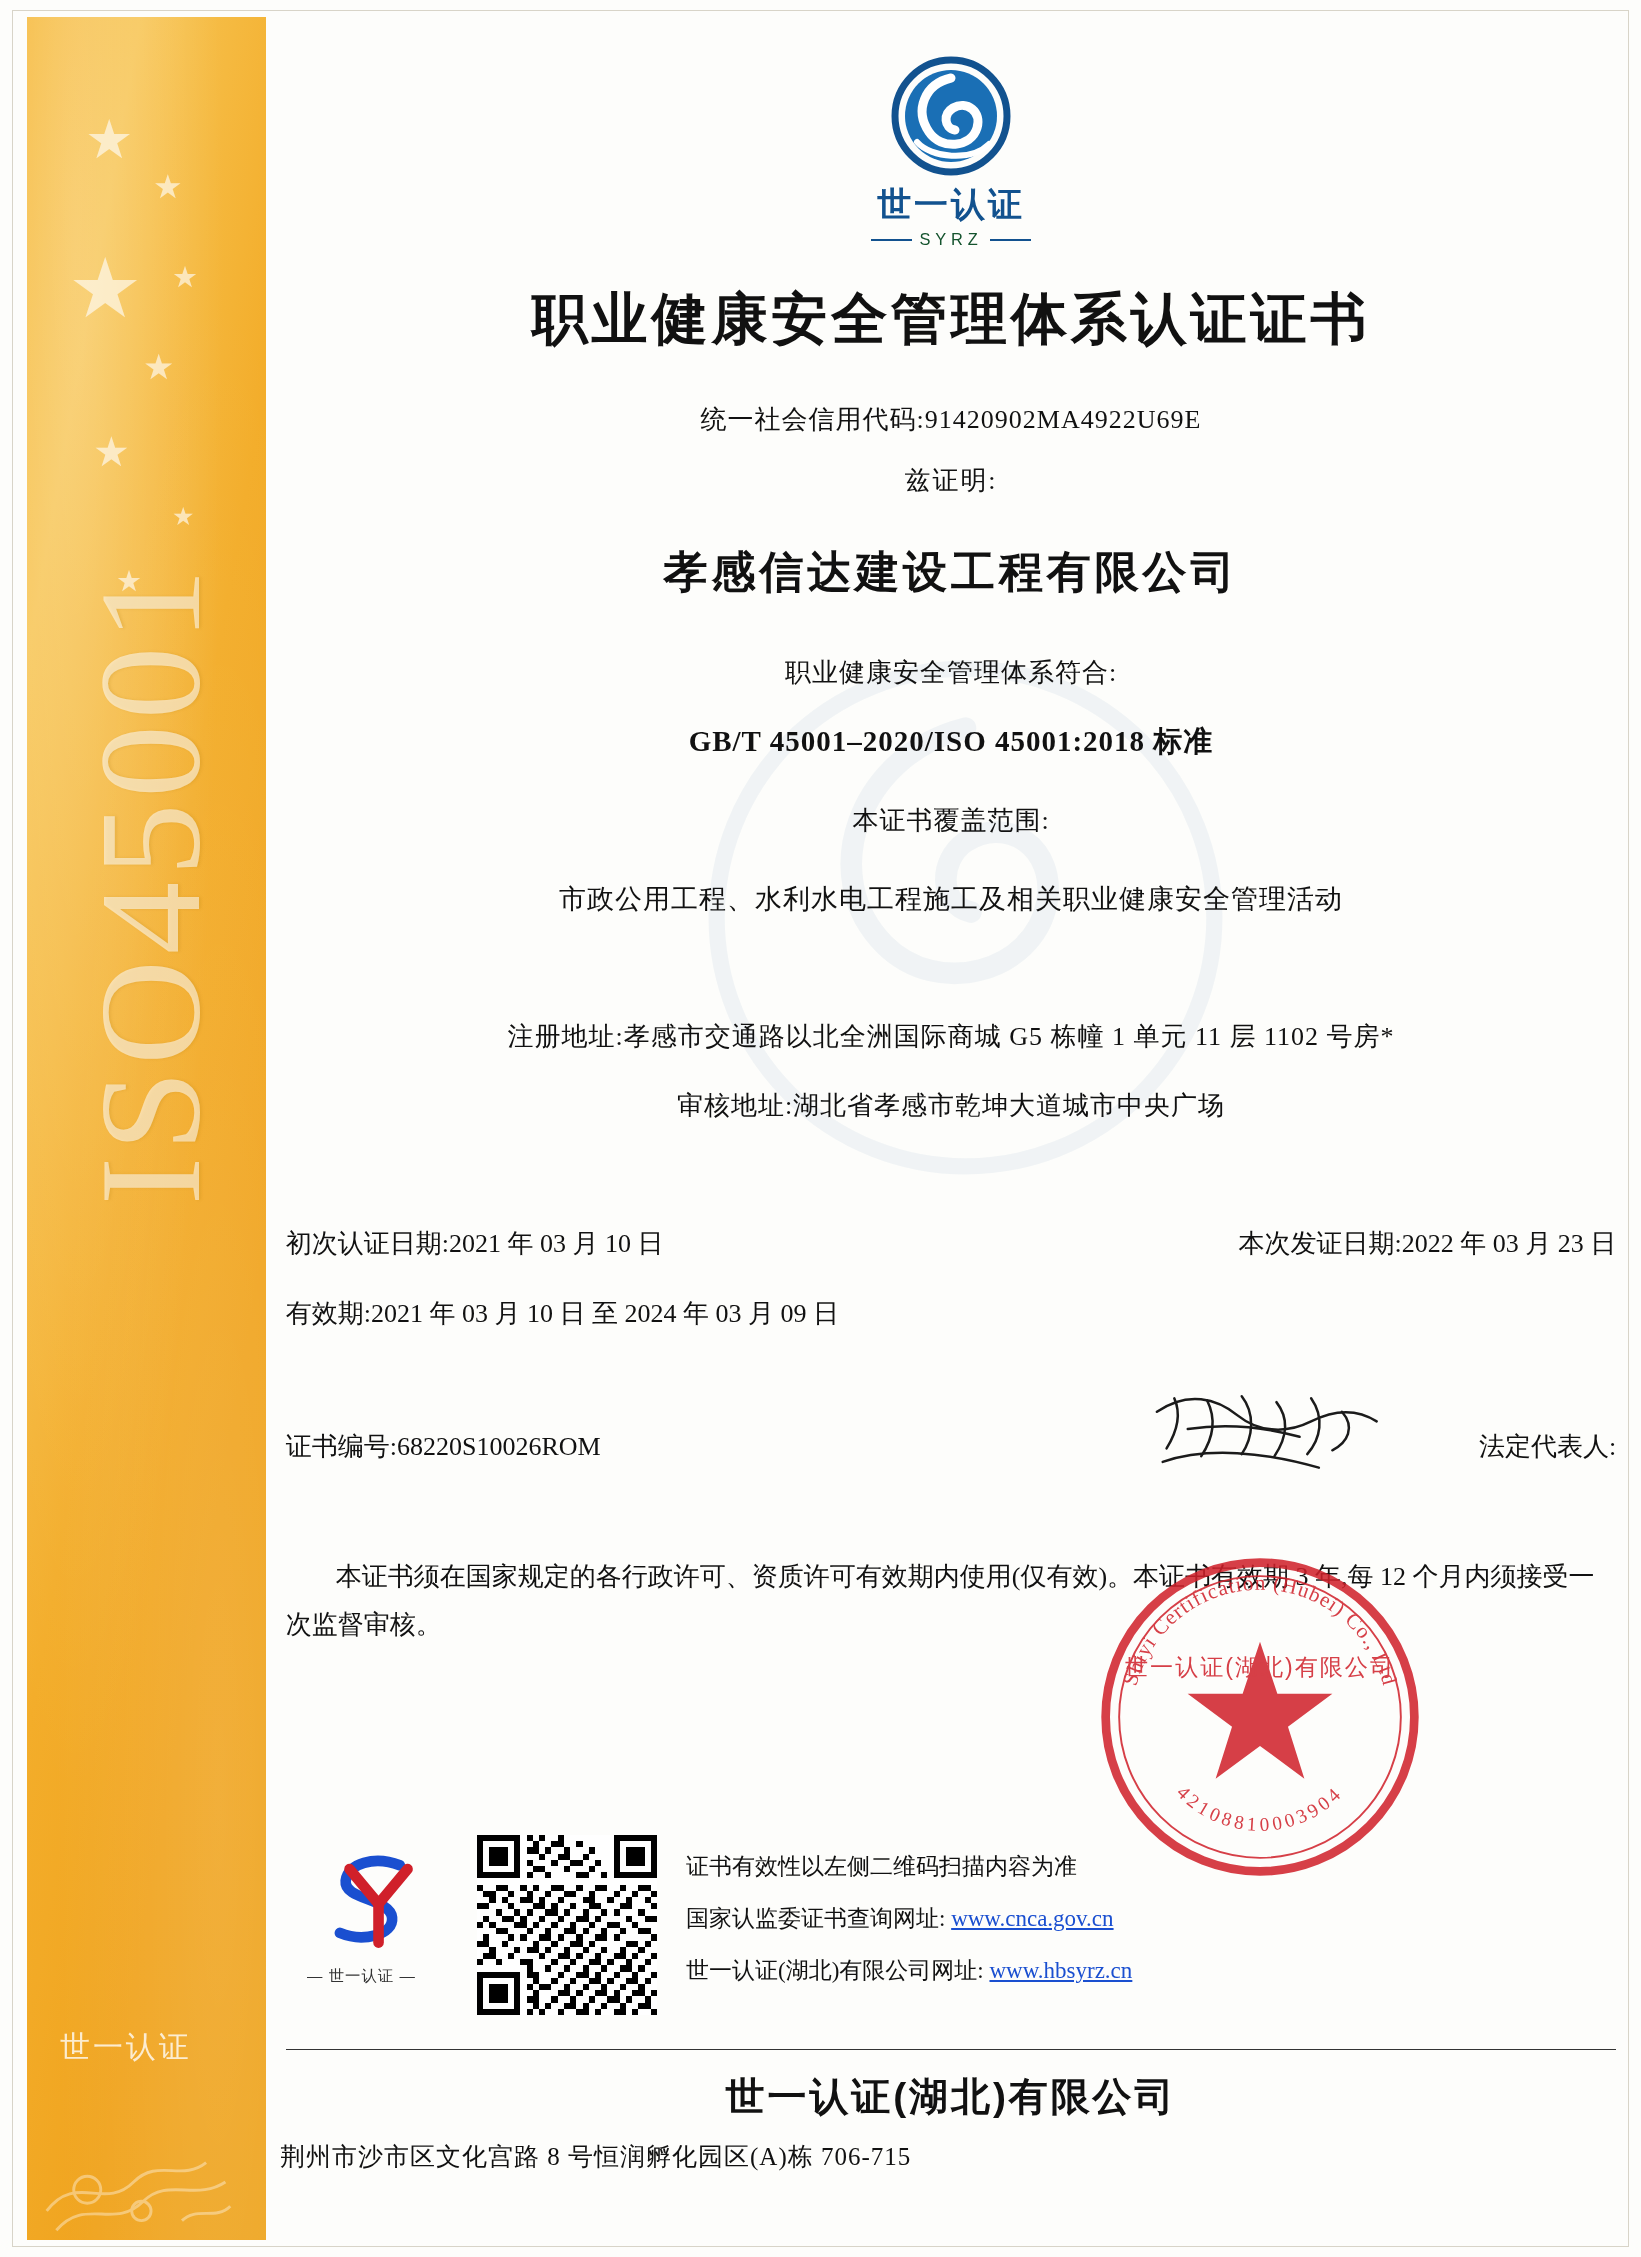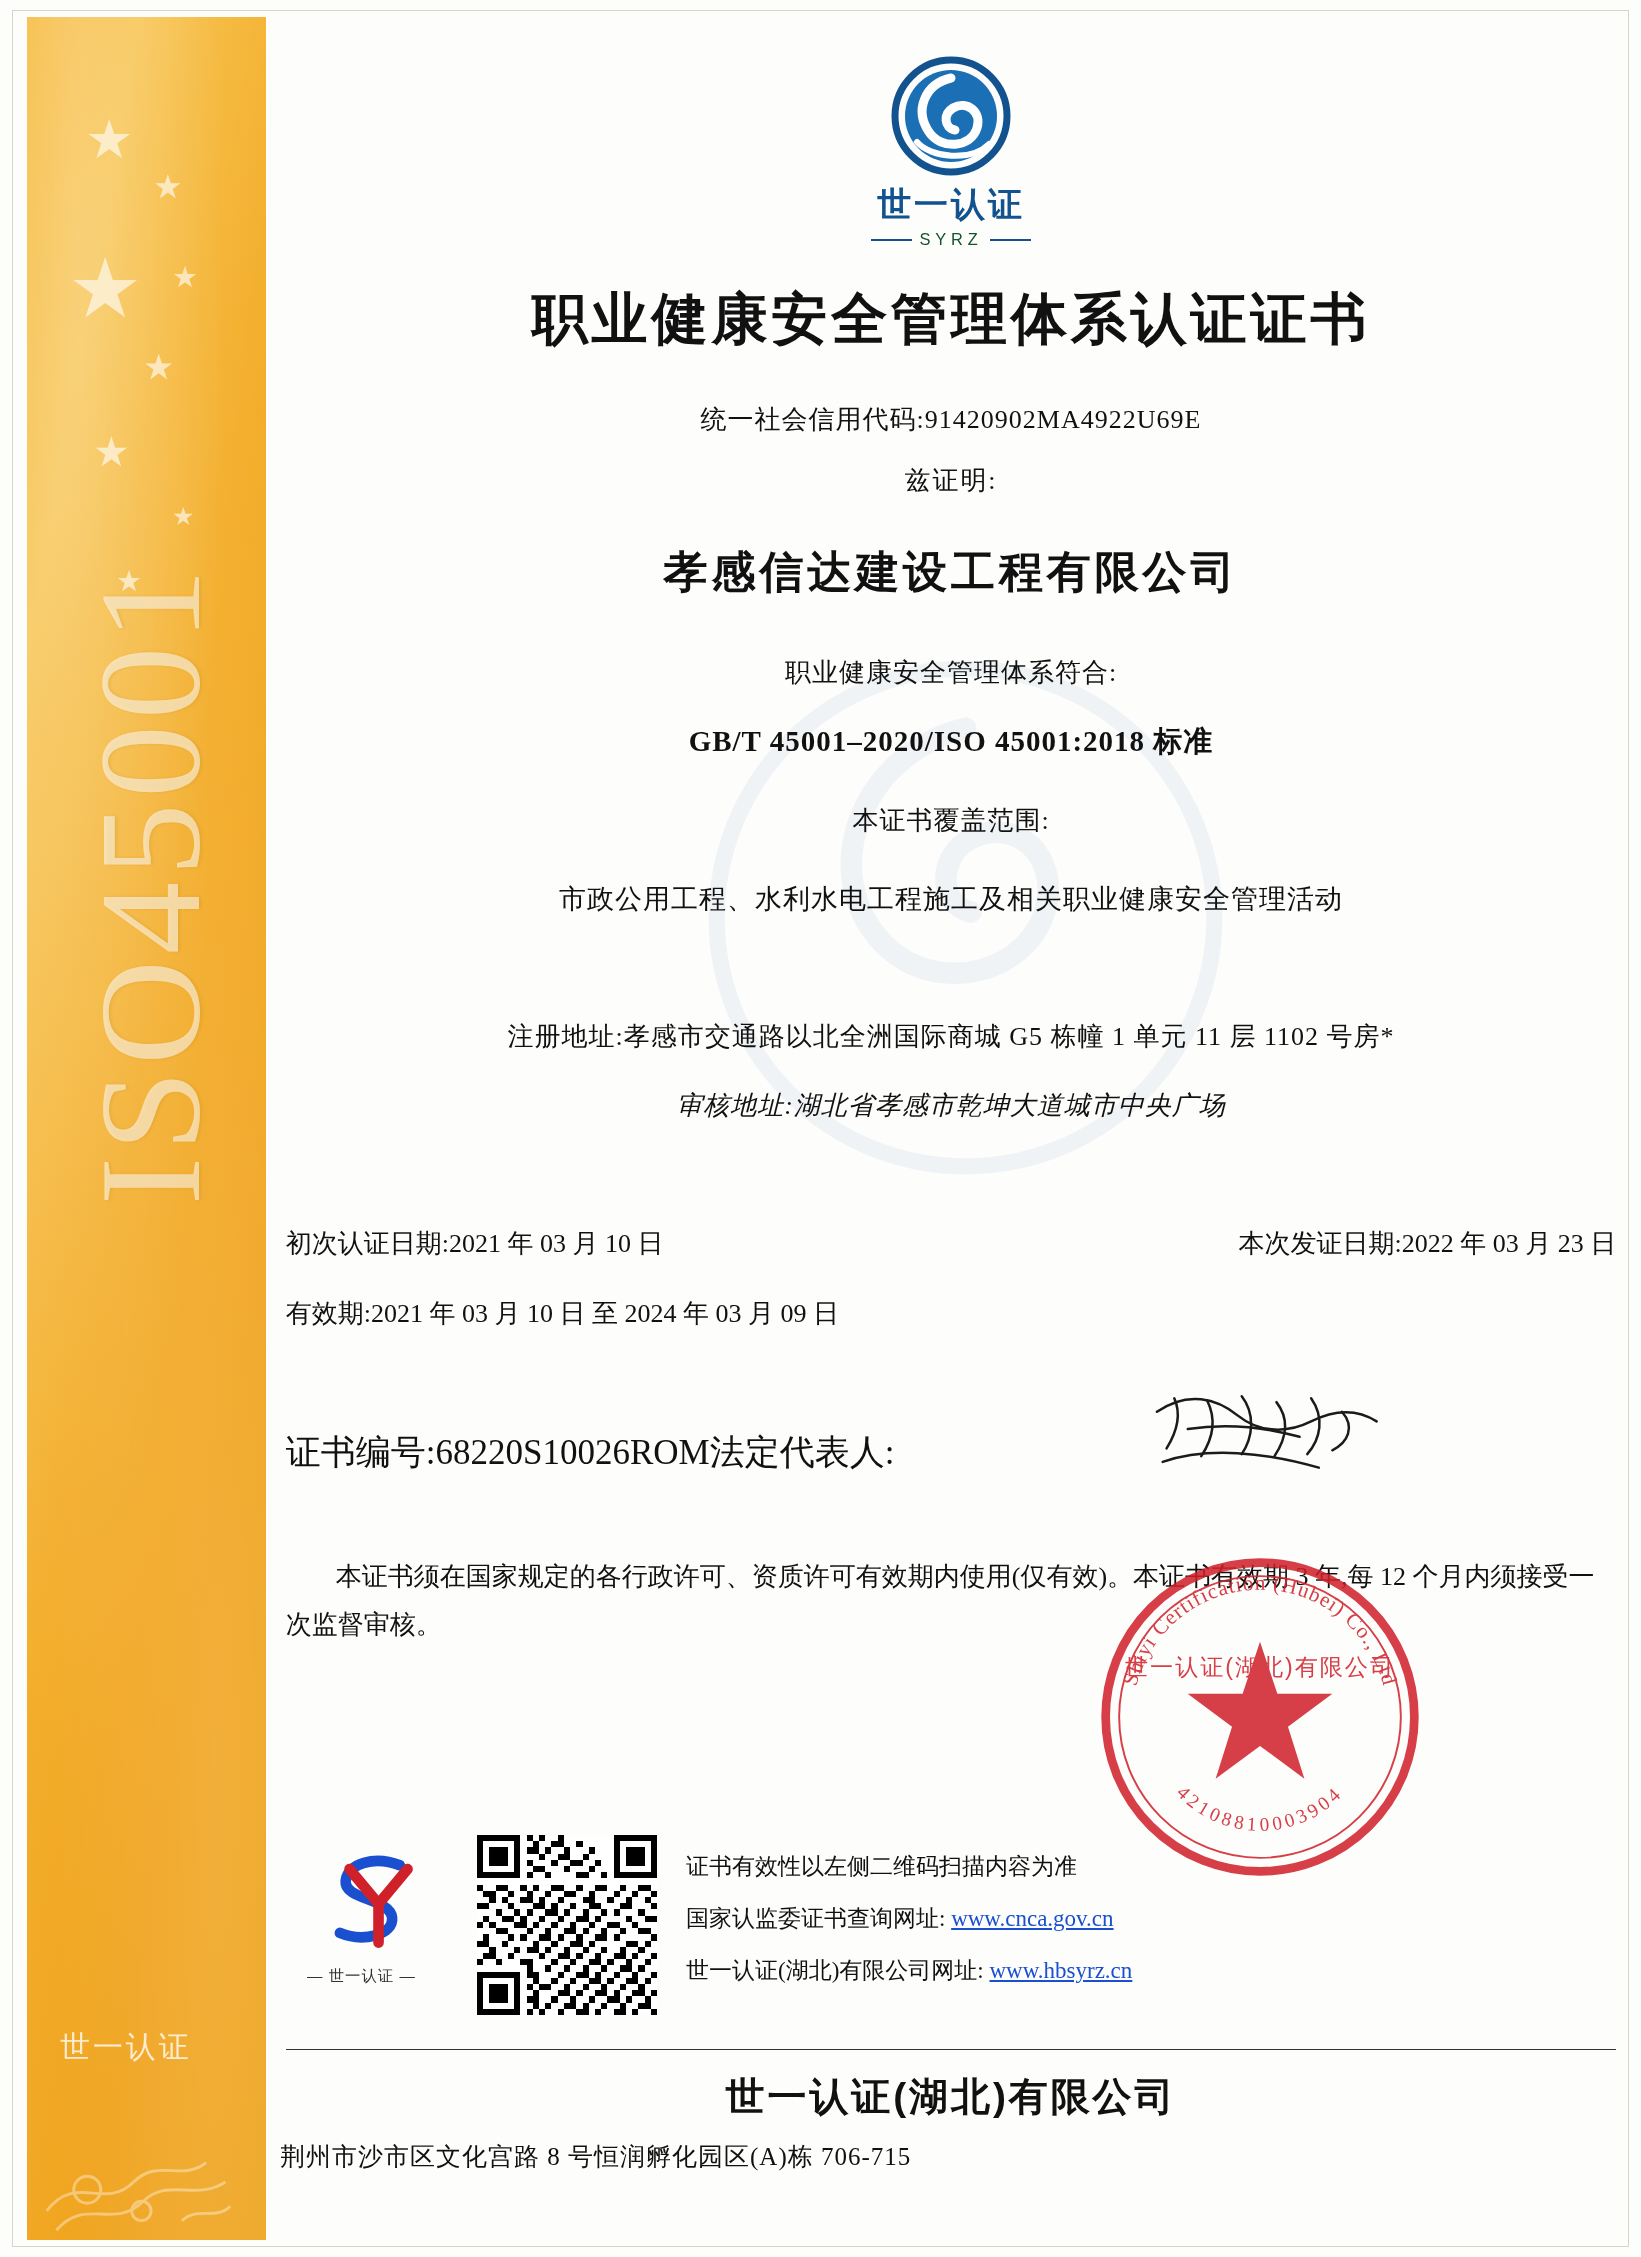--- a/index.html
+++ b/index.html
@@ -165,41 +165,41 @@
   .t-standard {
     top: 693px;
     font-size: 29px;
     font-weight: bold;
     letter-spacing: 1px;
   }
   .t-scope-label { top: 774px; font-size: 26px; letter-spacing: 1px; }
   .t-scope { top: 852px; font-size: 27px; letter-spacing: 1px; }
 
   .t-addr1 { top: 990px; font-size: 26px; letter-spacing: 1px; }
-  .t-addr2 { top: 1059px; font-size: 26px; letter-spacing: 1px; font-style: italic; }
+  .t-addr2 { top: 1059px; font-size: 26px; letter-spacing: 1px; }
 
   .dates-row {
     position: absolute;
     top: 1197px;
     left: 0; right: 0;
     display: flex;
     justify-content: space-between;
     padding: 0 5.8px 0 5.8px;
     box-sizing: border-box;
     font-size: 26px;
   }
   .t-valid { position: absolute; top: 1267px; left: 5.8px; font-size: 26px; }
 
   .certno-row {
     position: absolute;
     top: 1400px;
     left: 5.8px; right: 5.8px;
     display: flex;
-    justify-content: flex-start;
-    font-size: 35px;
+    justify-content: space-between;
+    font-size: 26px;
   }
   .signature {
     position: absolute;
     left: 869px;
     top: 1350px;
     width: 251px;
     height: 106px;
   }
 
   .note {

